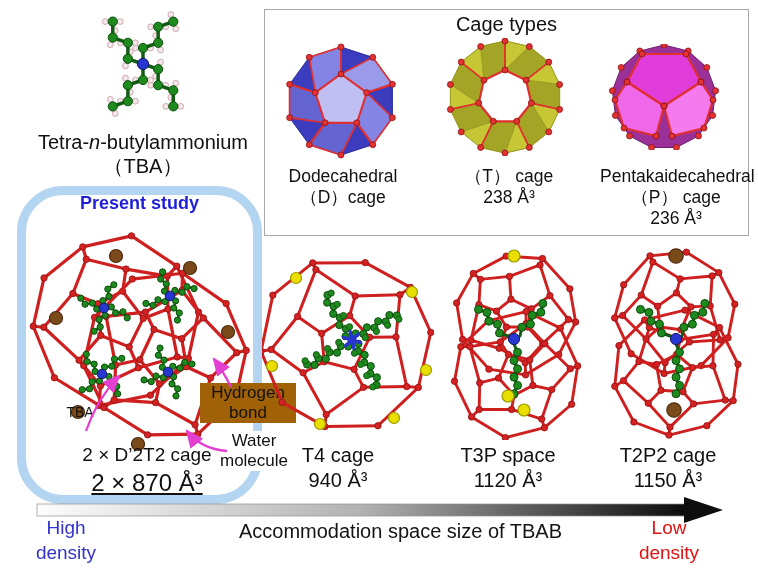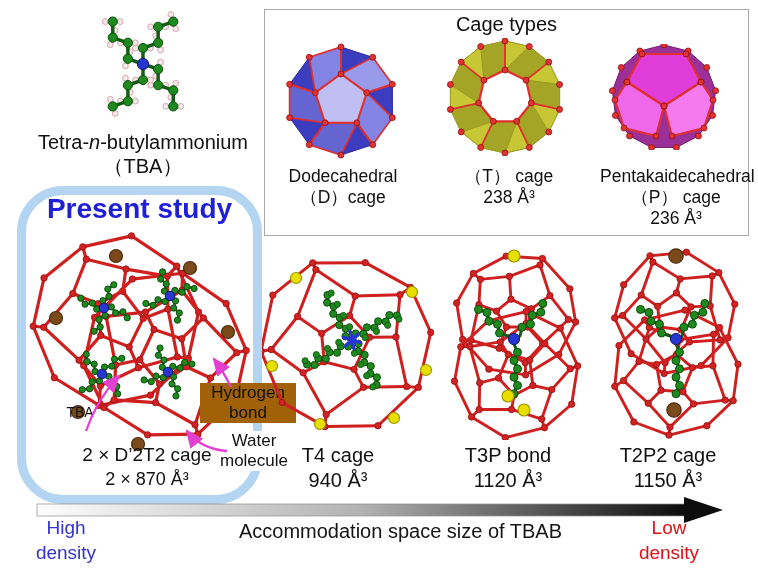--- a/index.html
+++ b/index.html
@@ -13,26 +13,26 @@
   #tba-abbr{left:2px;top:155px;width:282px;font-size:20px;}
   
   #cage-panel{left:264px;top:9px;width:485px;height:227px;border:1.5px solid #a9a9a9;background:#fff;box-sizing:border-box;}
   #cage-panel-title{left:264px;top:13px;width:485px;font-size:20px;}
   .cage-col{font-size:17.5px;line-height:21px;}
   #col-d{left:268px;top:166px;width:150px;}
   #col-t{left:414px;top:166px;width:190px;}
   #col-p{left:600px;top:166px;width:152px;}
   
   #ps-box{left:17px;top:186px;width:245px;height:318px;border:9px solid #b3d5f1;border-radius:46px;background:#fff;box-sizing:border-box;}
-  #ps-heading{left:17px;top:193px;width:245px;font-size:28px;font-weight:bold;color:#1f1fd8;}
+  #ps-heading{left:17px;top:193px;width:245px;font-size:18px;font-weight:bold;color:#1f1fd8;}
   #ann-tba{left:40px;top:404px;width:80px;font-size:14px;}
   #ann-hb{left:200px;top:383px;width:96px;font-size:17px;background:#a16207;}
   #ann-wm{left:203px;top:431px;width:102px;font-size:17px;background:#fff;}
   #ps-cap1{left:28px;top:444px;width:238px;font-size:19px;}
-  #ps-cap2{left:28px;top:469px;width:238px;font-size:18px;}
+  #ps-cap2{left:28px;top:469px;width:238px;font-size:24px;text-decoration:underline;}
   
   .cage-cap{font-size:20px;line-height:25px;}
   #cap-t4{left:268px;top:443px;width:140px;}
   #cap-t3p{left:438px;top:443px;width:140px;}
   #cap-t2p2{left:598px;top:443px;width:140px;}
   
   #axis-high{left:16px;top:515px;width:100px;font-size:19px;color:#3333cc;line-height:25px;}
   #axis-label{left:148px;top:520px;width:505px;font-size:20px;color:#141414;}
   #axis-low{left:613px;top:515px;width:112px;font-size:19px;color:#e01212;line-height:25px;}
   svg{display:block;}
@@ -1018,21 +1018,21 @@
       <circle cx="82" cy="93" r="5.6" fill="#2736cf" stroke="#101a66" stroke-width="1"></circle>
       <circle cx="82" cy="10" r="7.2" fill="#7a4a1a" stroke="#4d2c0c" stroke-width="1.2"></circle>
       <circle cx="80" cy="164" r="7.2" fill="#7a4a1a" stroke="#4d2c0c" stroke-width="1.2"></circle>
     </svg>
 
   <div id="cap-t4" class="abs ctr cage-cap">
     <div>T4 cage</div>
     <div>940 Å³</div>
   </div>
   <div id="cap-t3p" class="abs ctr cage-cap">
-    <div>T3P bond</div>
+    <div>T3P space</div>
     <div>1120 Å³</div>
   </div>
   <div id="cap-t2p2" class="abs ctr cage-cap">
     <div>T2P2 cage</div>
     <div>1150 Å³</div>
   </div>
 
   <svg id="svg-axis" class="abs" style="left:0;top:496px;" width="758" height="28" viewBox="0 0 758 28">
     <defs>
       <linearGradient id="axgrad" x1="0" y1="0" x2="1" y2="0">

